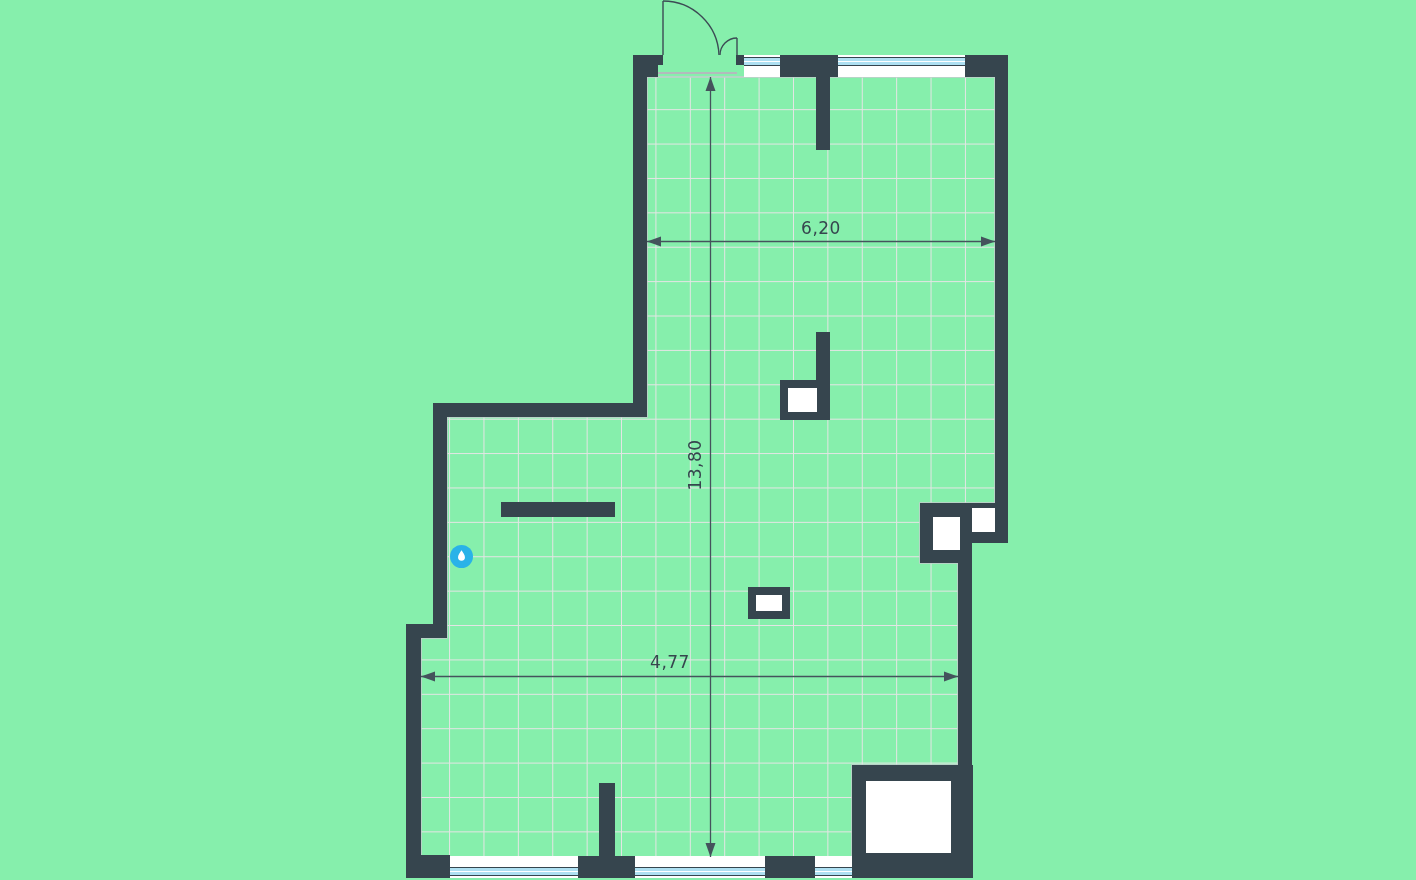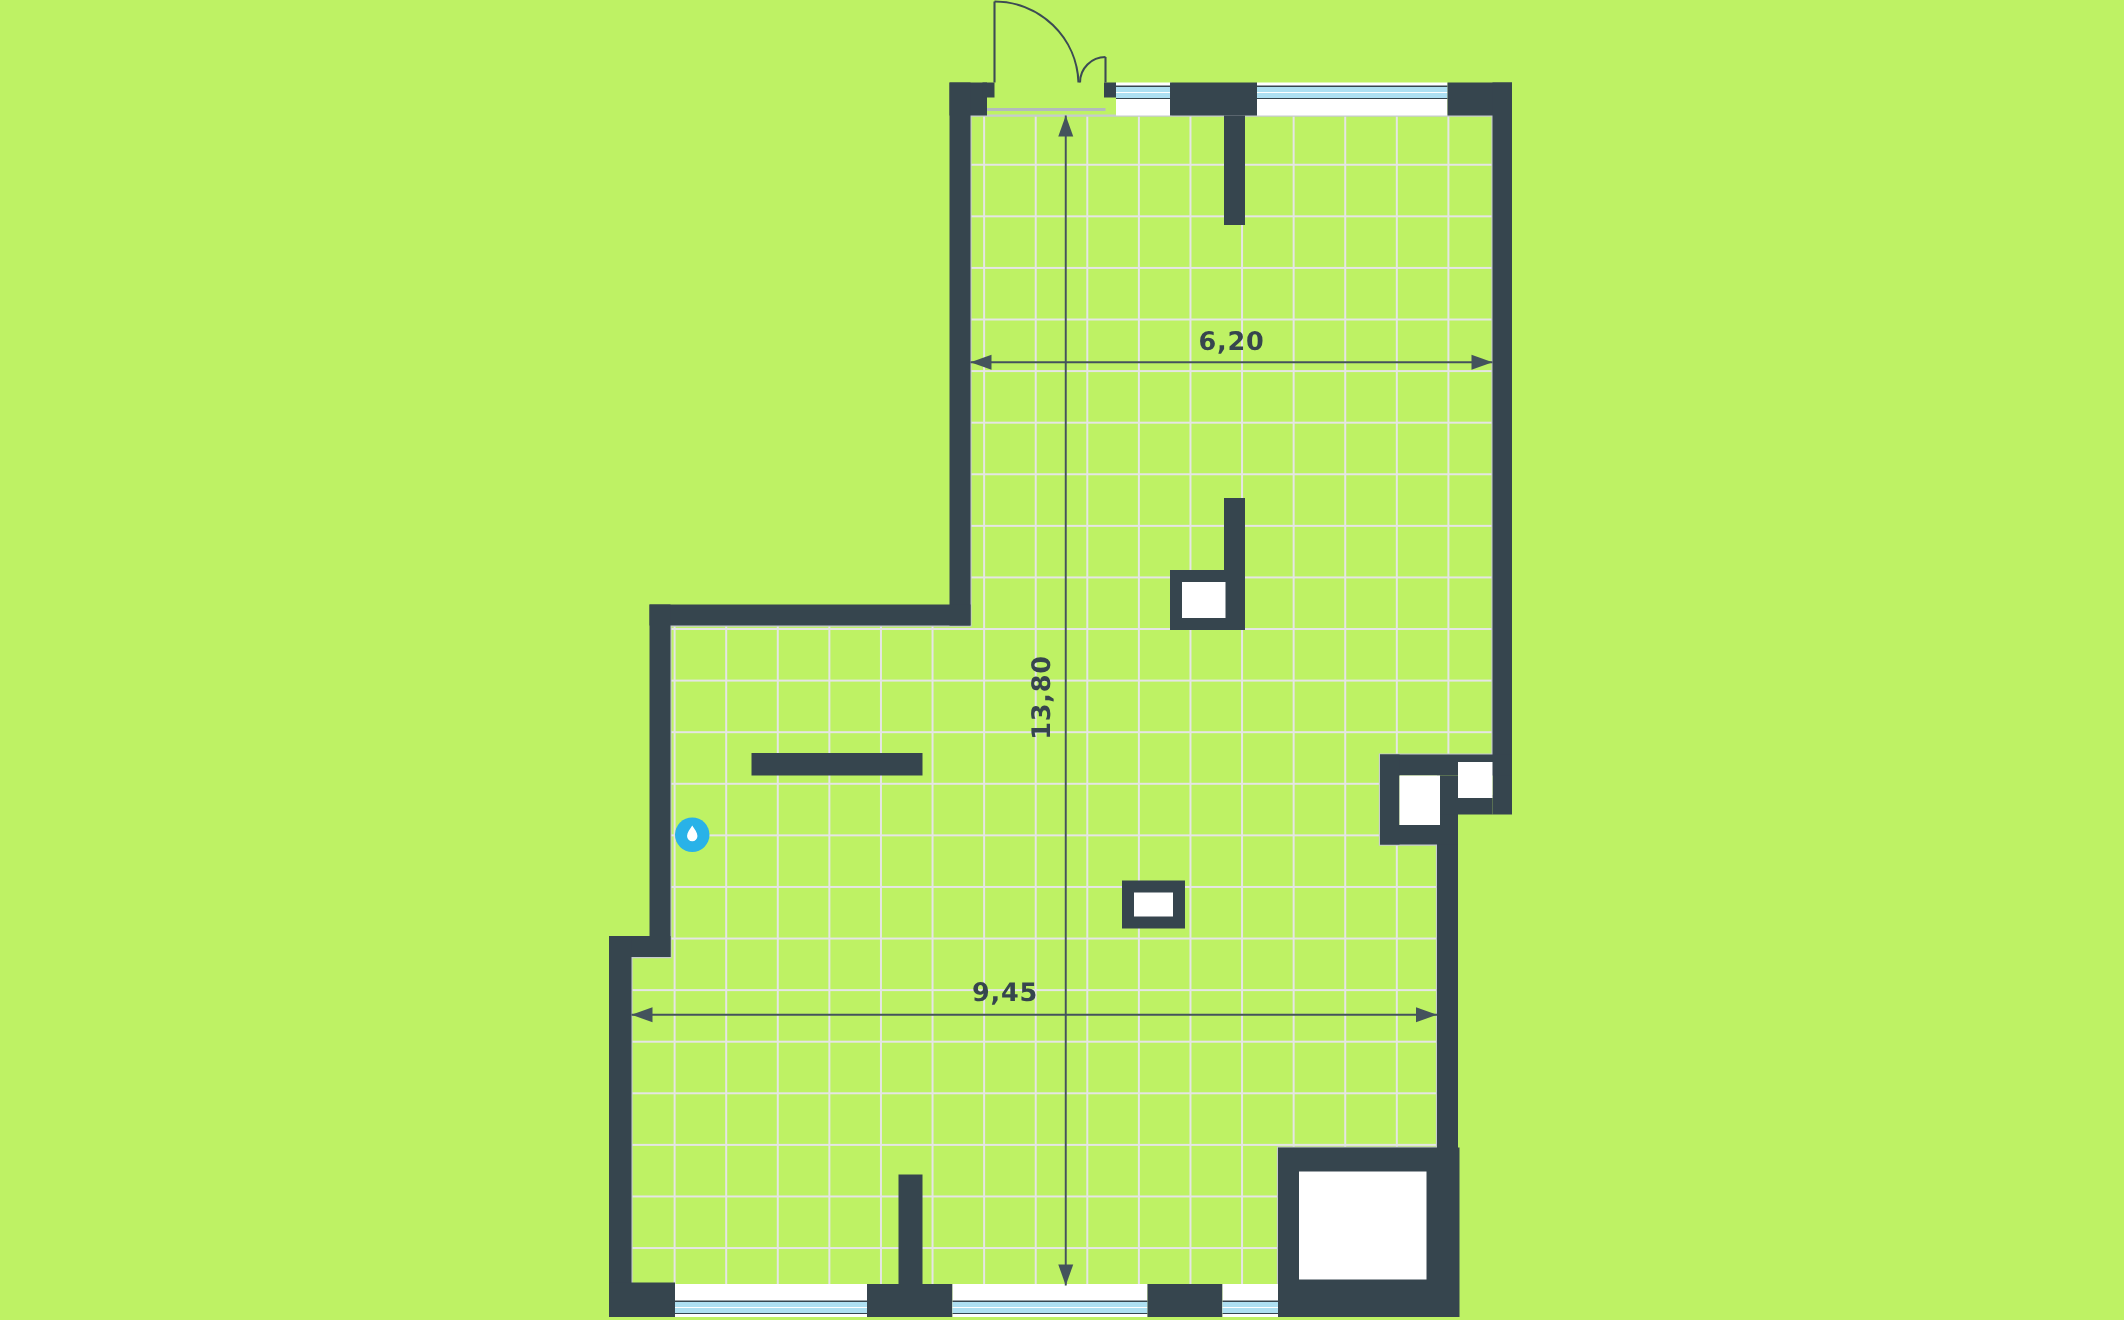--- a/index.html
+++ b/index.html
@@ -5,22 +5,22 @@
   :root{
     --wall:#36454E;
     --glass:#AEE0F2;
     --accent:#29B2E8;
     --grid:#E5E5E5;
     --dim_line:#44535C;
     --text:#36454E;
     --floor_outline:#C6CBCE;
   }
   html,body{margin:0;padding:0;background:#fff;}
-  .stage{position:relative;width:1416px;height:880px;background:#bef264;overflow:hidden;
-         font-family:"DejaVu Sans","Liberation Sans",sans-serif;font-weight:bold;}
+  .stage{position:relative;width:1416px;height:880px;background:#86efac;overflow:hidden;
+         font-family:"DejaVu Sans","Liberation Sans",sans-serif;}
   .w{position:absolute;background:var(--wall);}
   .hole{position:absolute;background:#fff;}
   .grid{position:absolute;left:0;top:0;width:1416px;height:880px;
         background-image:
           linear-gradient(to right, var(--grid) 1px, transparent 1px),
           linear-gradient(to bottom, var(--grid) 1px, transparent 1px);
         background-size:34.4px 34.4px;
         background-position:2px 6px;
         clip-path:polygon(647px 77px,995px 77px,995px 503px,920px 503px,920px 563px,
                           958px 563px,958px 765px,852px 765px,852px 857px,421px 857px,
@@ -129,21 +129,21 @@
 
     <g stroke="var(--dim_line)" stroke-width="1.3">
       <line x1="421" y1="676.5" x2="958" y2="676.5"></line>
       <polygon points="421,676.5 435,671.5 435,681.5" fill="var(--dim_line)" stroke="none"></polygon>
       <polygon points="958,676.5 944,671.5 944,681.5" fill="var(--dim_line)" stroke="none"></polygon>
     </g>
   </svg>
 
   <div class="dim-label" style="left:771px;top:218px">6,20</div>
   <div class="dim-label rot" style="left:645px;top:455px">13,80</div>
-  <div class="dim-label" style="left:620px;top:652px">9,45</div>
+  <div class="dim-label" style="left:620px;top:652px">4,77</div>
 
   <div class="drop" style="left:450px;top:545px">
     <svg width="13" height="15" viewBox="0 0 24 26">
       <path d="M12 1.5 C9.2 6 5.6 10.2 5.6 14.5 a6.4 6.4 0 0 0 12.8 0 C18.4 10.2 14.8 6 12 1.5 Z" fill="#fff"></path>
     </svg>
   </div>
 
 </div>
 
 </body></html>

